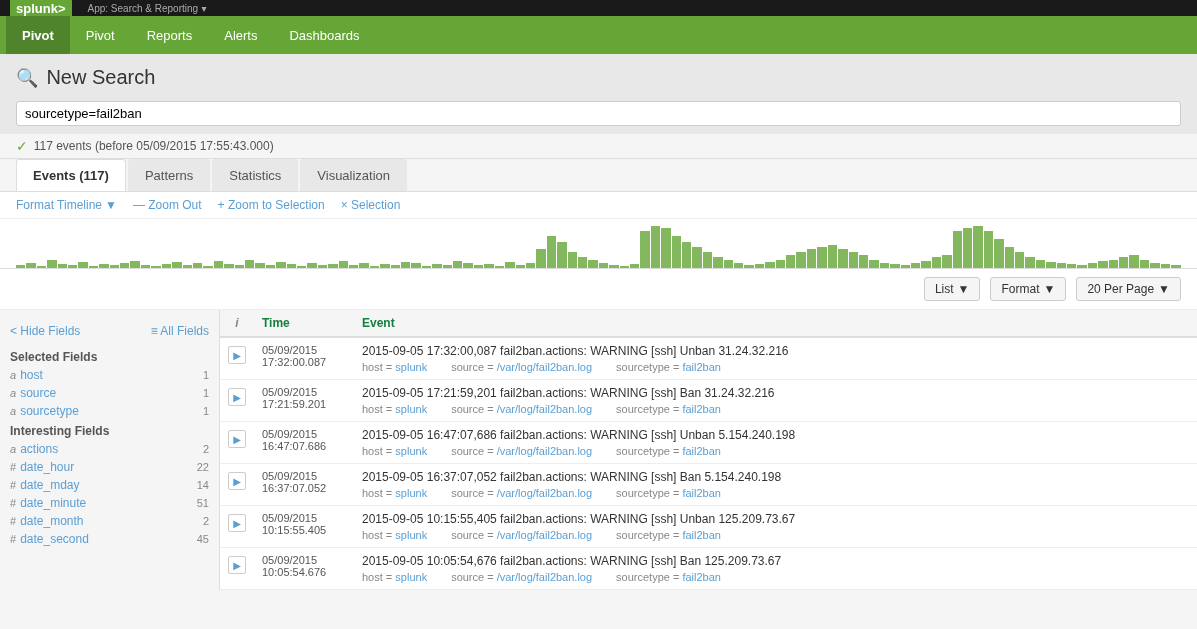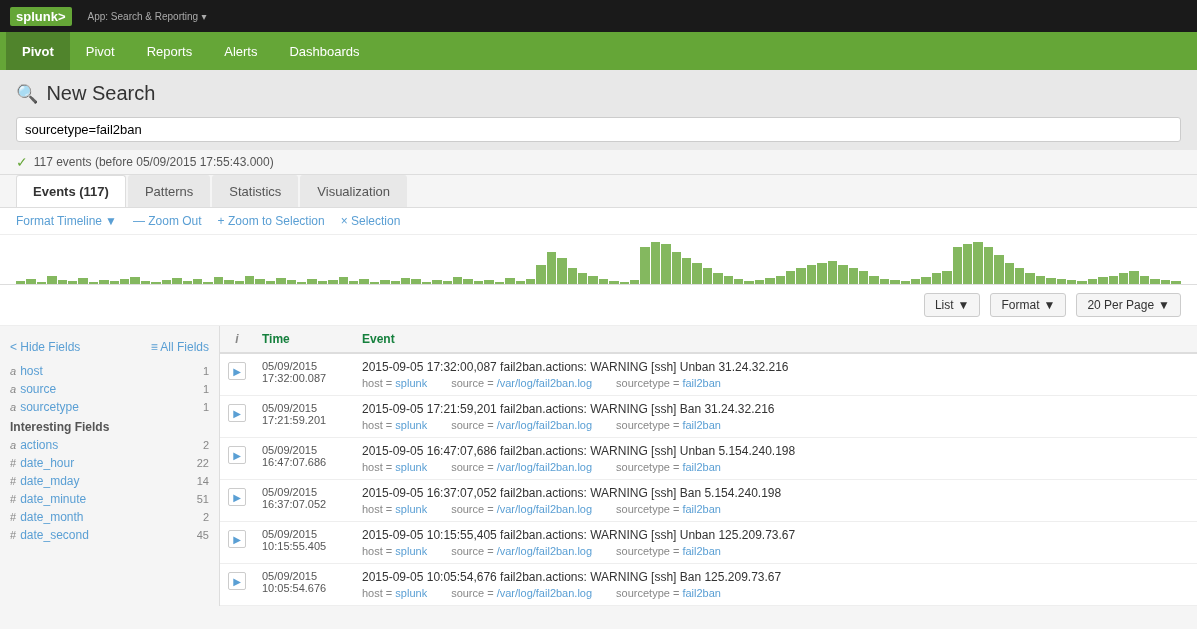--- a/index.html
+++ b/index.html
@@ -3,21 +3,21 @@
   <meta charset="utf-8">
   <style>
     * { box-sizing: border-box; margin: 0; padding: 0; }
     body { font-family: Arial, sans-serif; font-size: 12px; background: #f5f5f5; color: #333; }
 
     
     #topbar {
       background: #1a1a1a;
       display: flex;
       align-items: center;
-      height: 32px;
+      height: 16px;
       padding: 0 10px;
     }
     #splunk-logo {
       color: #fff;
       font-weight: bold;
       font-size: 14px;
       margin-right: 10px;
       display: flex;
       align-items: center;
     }
@@ -510,20 +510,21 @@
   </button>
 </div>
 
 <div id="main-content">
 
   <div id="left-sidebar">
     <div id="sidebar-header">
       <span class="sidebar-link">&lt; Hide Fields</span>
       <span class="sidebar-link">≡ All Fields</span>
     </div>
+    <div class="sidebar-section-title">Selected Fields</div>
     <div class="sidebar-field-item">
       <span class="field-type-a">a</span>
       <span class="field-name">host</span>
       <span class="field-count">1</span>
     </div>
     <div class="sidebar-field-item">
       <span class="field-type-a">a</span>
       <span class="field-name">source</span>
       <span class="field-count">1</span>
     </div>

